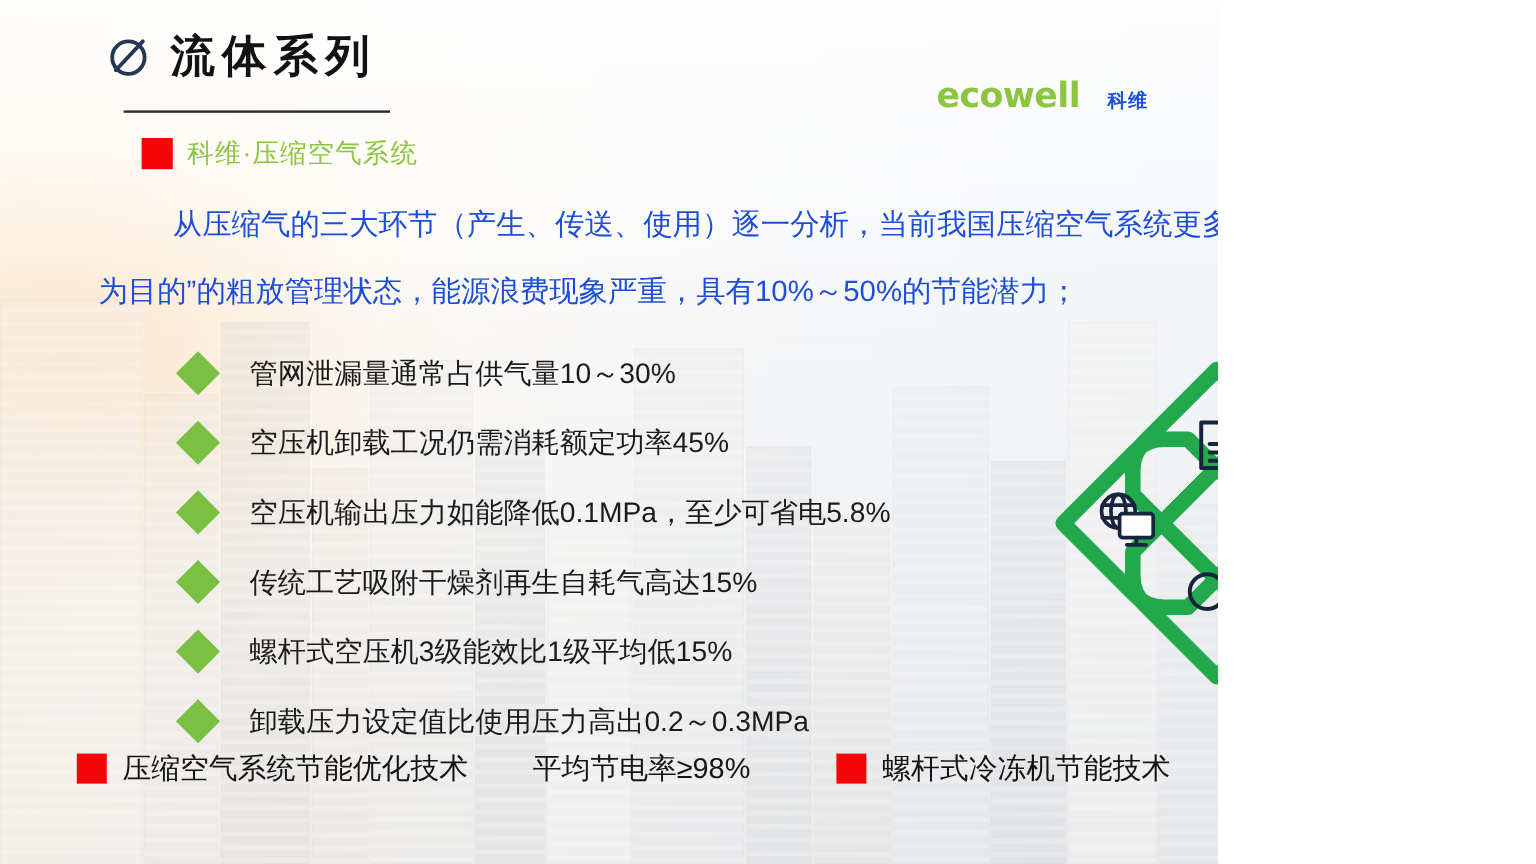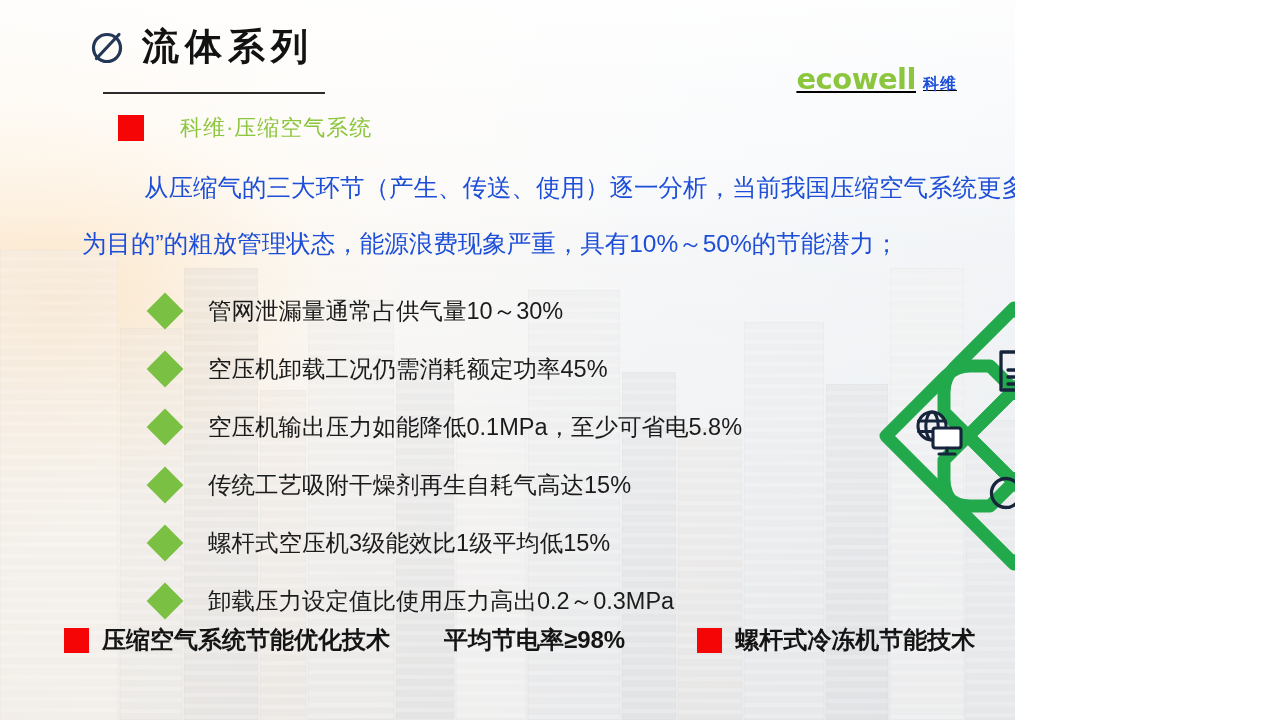--- a/index.html
+++ b/index.html
@@ -101,23 +101,22 @@
     height: 2px;
     background: #2b2b2b;
   }
 
   .logo {
     position: absolute;
     right: 58px;
     top: 62px;
     display: flex;
     align-items: baseline;
-    gap: 7px;
-    white-space: nowrap;
-    text-decoration: underline;
+    gap: 23px;
+    white-space: nowrap;
   }
   .logo-en {
     font-size: 29px;
     font-weight: bold;
     color: #8cc63e;
     letter-spacing: -0.5px;
     font-family: "DejaVu Sans", sans-serif;
   }
   .logo-cn {
     font-size: 16px;
@@ -138,21 +137,20 @@
   .red-sq {
     width: 26px; height: 26px;
     background: #f50505;
     flex: none;
   }
   .section-title {
     font-size: 22px;
     color: #8cc63e;
     letter-spacing: 1px;
     white-space: nowrap;
-    margin-left: 24px;
   }
 
   
   .para {
     position: absolute;
     left: 82px;
     top: 160px;
     width: 1130px;
     font-size: 24.5px;
     color: #1d4ed8;
@@ -195,21 +193,20 @@
     right: 32px;
     display: flex;
     align-items: center;
     gap: 22px;
     white-space: nowrap;
   }
   .footer-item {
     display: flex;
     align-items: center;
     gap: 13px;
-    font-weight: bold;
   }
   .footer-sq {
     width: 25px; height: 25px;
     background: #f50505;
     flex: none;
   }
   .footer-text {
     font-size: 24px;
     color: #141414;
     letter-spacing: 0px;

